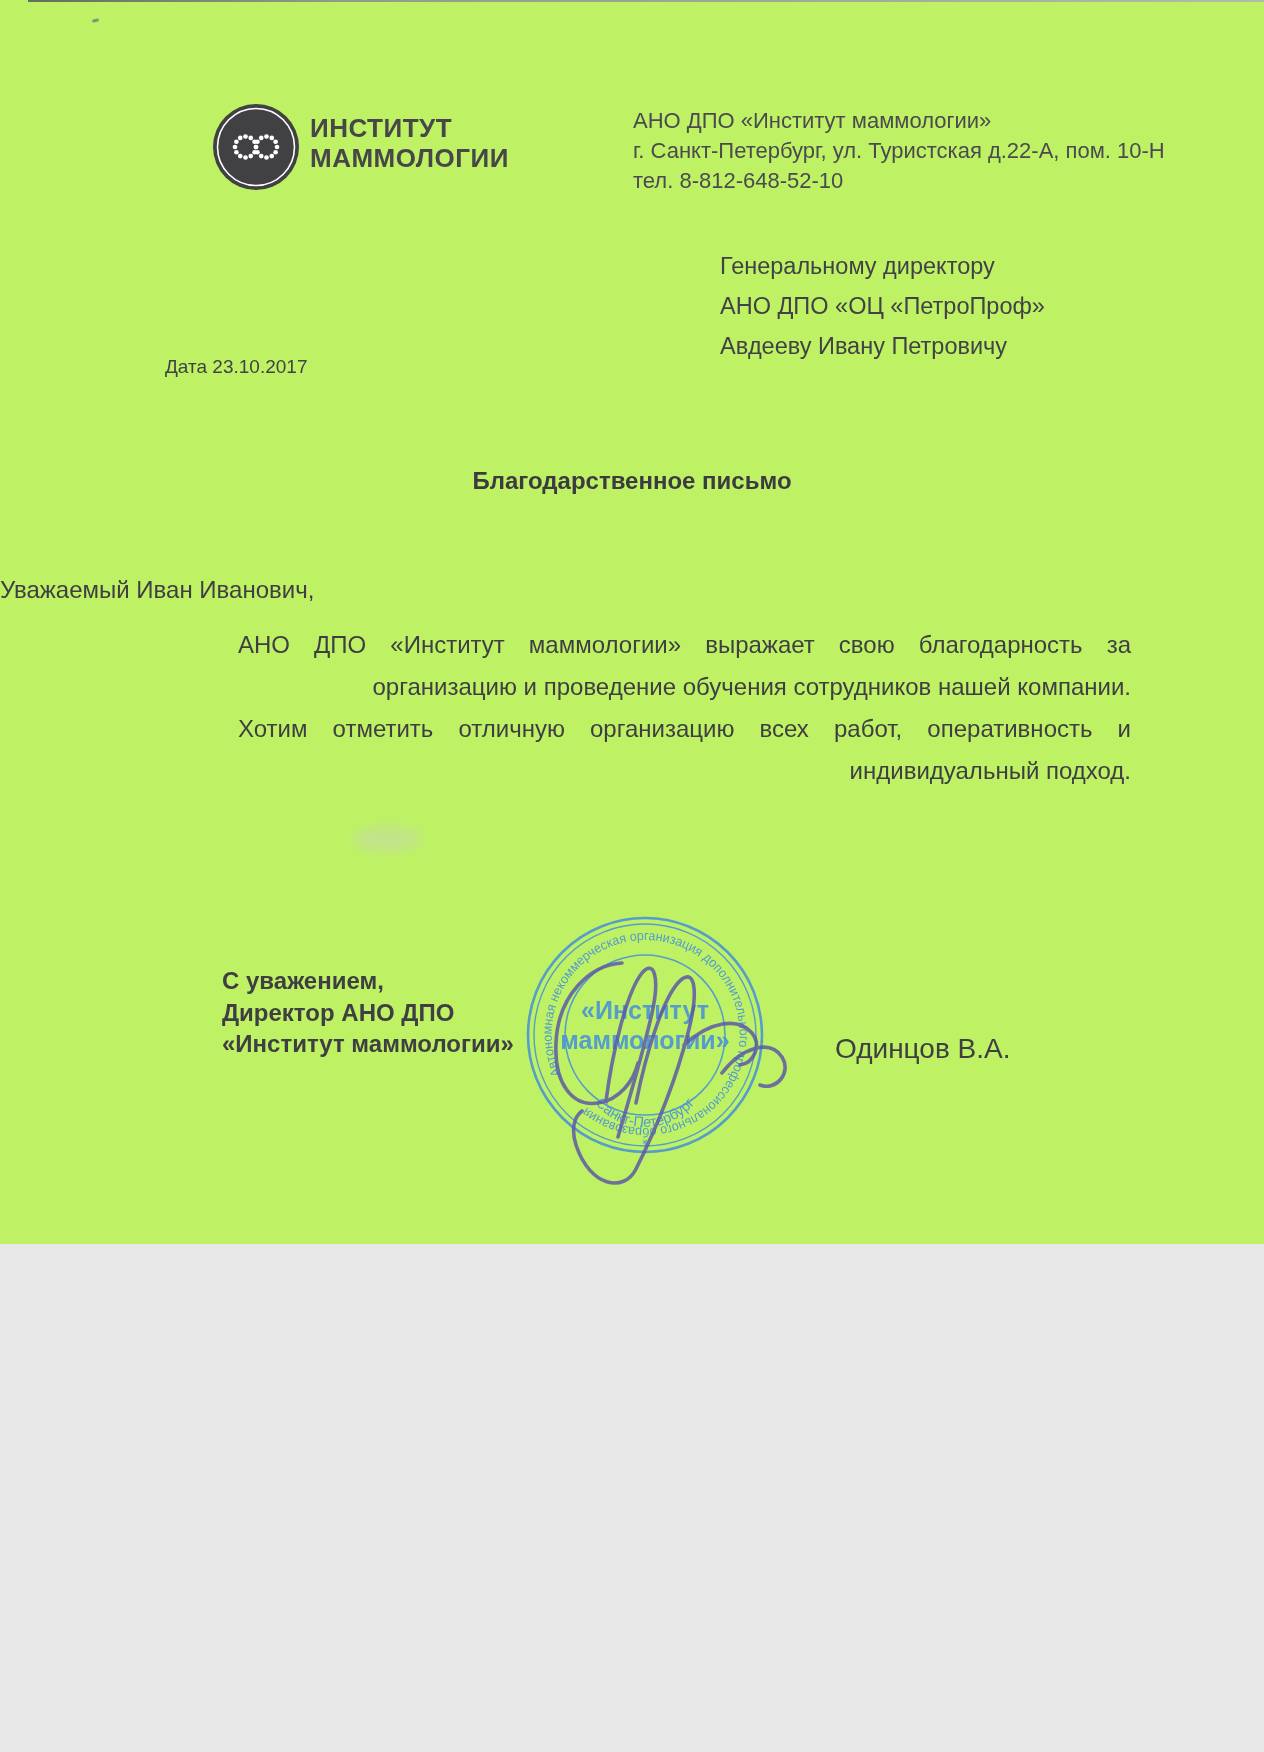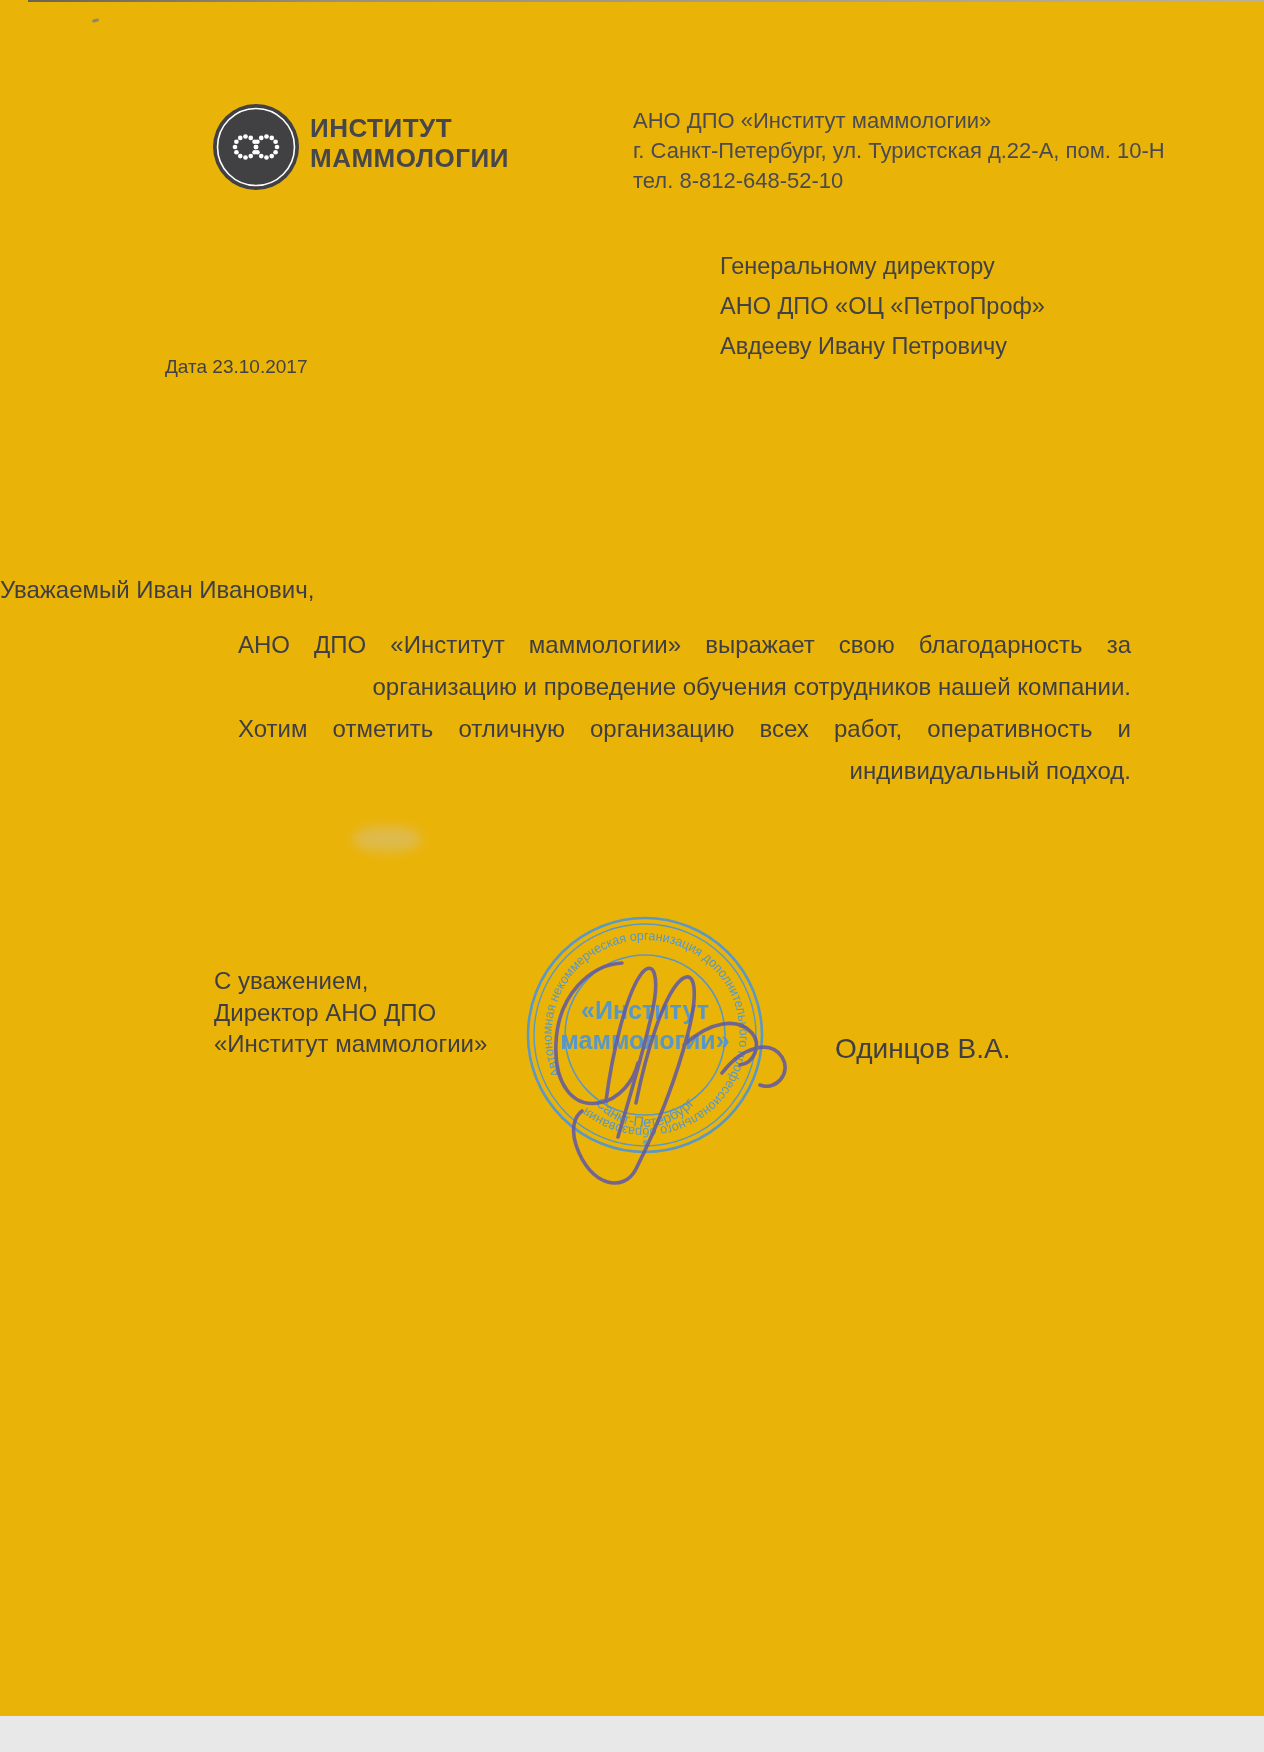--- a/index.html
+++ b/index.html
@@ -1,19 +1,19 @@
 <!DOCTYPE html>
 <html lang="ru"><head>
 <meta charset="utf-8">
 <style>
   html,body{margin:0;padding:0;background:#e8e8e8;}
   .page{
     position:relative;
-    width:1264px;height:1716px;
-    background:#eab308;
+    width:1264px;height:1244px;
+    background:#bef264;
     overflow:hidden;
     font-family:"Liberation Sans", sans-serif;
     color:#3f3f44;
   }
   
   .scan-topline{
     position:absolute;top:0;left:28px;width:1236px;height:2px;
     background:linear-gradient(90deg,#55555e 0%,#8a8a94 25%,#9a9aa4 60%,#b0b0b8 100%);
     opacity:.85;
   }
@@ -54,22 +54,22 @@
     position:absolute;left:163px;width:937px;
     font-size:24px;line-height:42px;color:#3e3e43;margin-left:31px;
   }
   .par1{top:624px;}
   .par2{top:708px;}
   .jline{display:block;text-align:justify;text-align-last:justify;}
   .jline.indent{padding-left:44px;}
   .nline{display:block;text-align:right;}
 
   .sign-block{
-    position:absolute;left:214px;top:965px;
-    font-size:24px;line-height:31.5px;color:#3e3e43;
+    position:absolute;left:222px;top:965px;
+    font-size:24px;line-height:31.5px;color:#3e3e43;font-weight:bold;
   }
   .sign-name{
     position:absolute;left:835px;top:1033px;
     font-size:28px;color:#3e3e43;
   }
 
   .stamp-svg{position:absolute;left:523px;top:913px;width:244px;height:244px;z-index:2;}
   .autograph-svg{position:absolute;left:470px;top:925px;width:400px;height:290px;z-index:3;}
 </style>
 </head>
@@ -125,20 +125,21 @@
   </div>
 
   <div class="recipient">
     <div>Генеральному директору</div>
     <div>АНО ДПО «ОЦ «ПетроПроф»</div>
     <div>Авдееву Ивану Петровичу</div>
   </div>
 
   <div class="date-line">Дата 23.10.2017</div>
 
+  <div class="letter-title">Благодарственное письмо</div>
 
   <div class="salutation">Уважаемый Иван Иванович,</div>
 
   <div class="body-par par1">
     <span class="jline indent">АНО ДПО «Институт маммологии» выражает свою благодарность за</span>
     <span class="nline">организацию и проведение обучения сотрудников нашей компании.</span>
   </div>
 
   <div class="body-par par2">
     <span class="jline indent">Хотим отметить отличную организацию всех работ, оперативность и</span>

